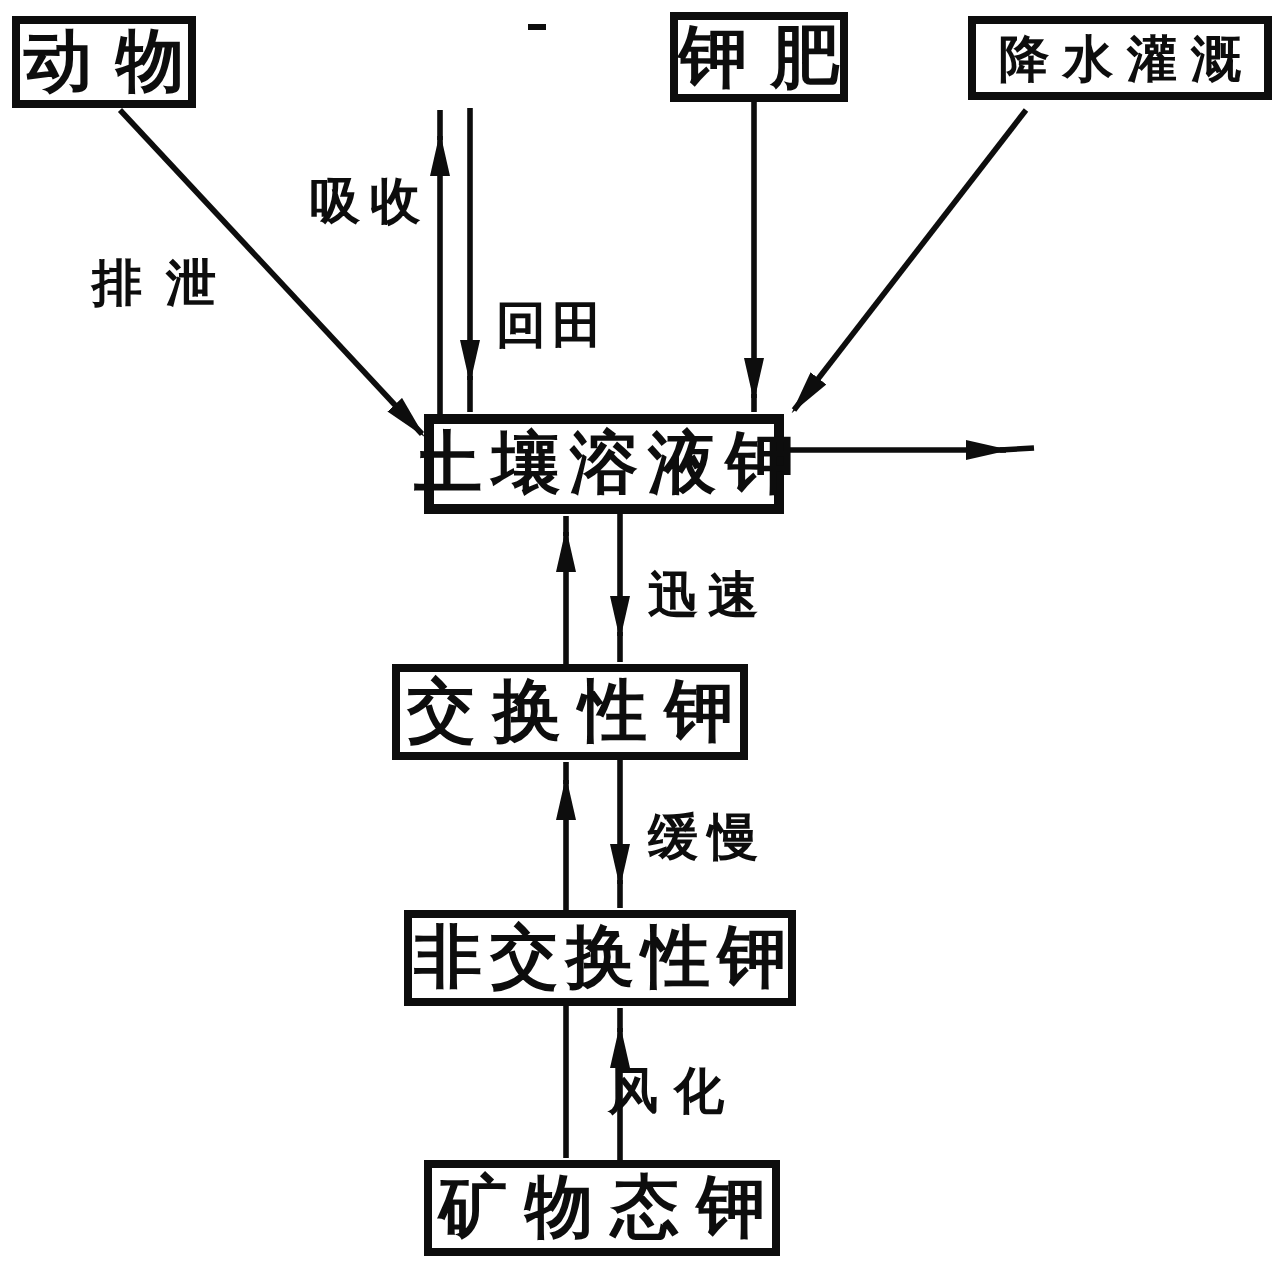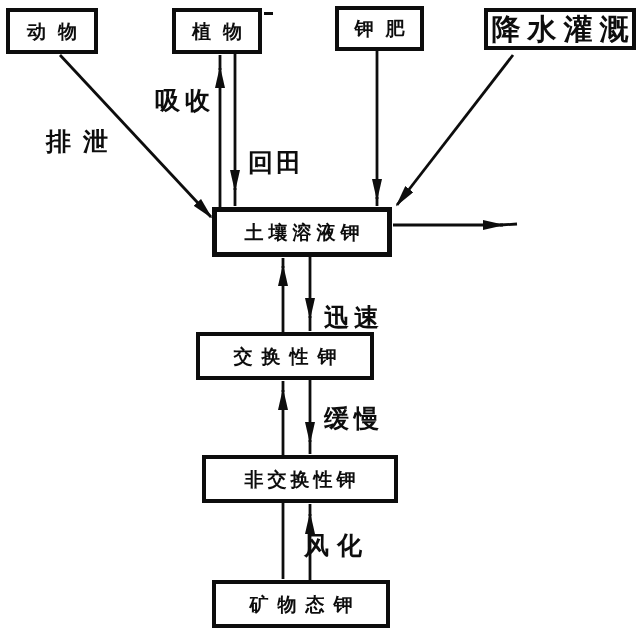--- a/index.html
+++ b/index.html
@@ -16,44 +16,44 @@
   .node {
     position: absolute;
     box-sizing: border-box;
     border: 4px solid #0d0d0d;
     background: #ffffff;
     display: flex;
     align-items: center;
     justify-content: center;
     font-weight: bold;
     white-space: nowrap;
-    font-size: 19px;
+    font-size: 34px;
     line-height: 1;
   }
   .node-animal      { left: 6px;   top: 8px;   width: 92px;  height: 46px; letter-spacing: 12px; text-indent: 12px; }
   .node-plant       { left: 172px; top: 8px;   width: 90px;  height: 46px; letter-spacing: 12px; text-indent: 12px; }
   .node-fertilizer  { left: 335px; top: 6px;   width: 89px;  height: 45px; letter-spacing: 12px; text-indent: 12px; }
-  .node-rain        { left: 484px; top: 8px;   width: 152px; height: 42px; font-size: 29px; letter-spacing: 7px; text-indent: 7px; }
+  .node-rain        { left: 484px; top: 8px;   width: 152px; height: 42px; font-size: 25px; letter-spacing: 7px; text-indent: 7px; }
   .node-soil        { left: 212px; top: 207px; width: 180px; height: 50px; border-width: 5px; letter-spacing: 5px; text-indent: 5px; }
   .node-exch        { left: 196px; top: 332px; width: 178px; height: 48px; letter-spacing: 9px; text-indent: 9px; }
   .node-nonexch     { left: 202px; top: 455px; width: 196px; height: 48px; letter-spacing: 4px; text-indent: 4px; }
   .node-mineral     { left: 212px; top: 580px; width: 178px; height: 48px; letter-spacing: 9px; text-indent: 9px; text-align: center; }
   .edge-label {
     position: absolute;
     font-weight: bold;
     font-size: 25px;
     line-height: 1.1;
     white-space: nowrap;
   }
   .lbl-excretion  { left: 46px;  top: 128px; letter-spacing: 12px; }
   .lbl-absorption { left: 155px; top: 87px;  letter-spacing: 5px; }
   .lbl-secretion  { left: 253px; top: 71px;  letter-spacing: 5px; }
   .lbl-return     { left: 248px; top: 110px; letter-spacing: 3px; margin-top: 39px; }
   .lbl-leaching   { left: 412px; top: 180px; letter-spacing: 17px; }
-  .lbl-rapid      { left: 324px; top: 284px; letter-spacing: 5px; margin-top: 20px; }
+  .lbl-rapid      { left: 324px; top: 284px; letter-spacing: 5px; }
   .lbl-slow       { left: 324px; top: 405px; letter-spacing: 5px; }
   .lbl-weathering { left: 304px; top: 532px; letter-spacing: 8px; }
   .stray-mark {
     position: absolute;
     left: 264px; top: 12px;
     width: 9px; height: 3px;
     background: #0d0d0d;
   }
 </style>
 </head>
@@ -95,21 +95,20 @@
       <path d="M310,380 L310,442" marker-end="url(#arr)"></path>
       <path d="M310,440 L310,454"></path>
 
       <path d="M283,503 L283,579"></path>
       <path d="M310,580 L310,514" marker-end="url(#arr)"></path>
       <path d="M310,516 L310,504"></path>
     </g>
   </svg>
 
   <div class="node node-animal">动物</div>
-  <div class="node node-plant">植物</div>
   <div class="node node-fertilizer">钾肥</div>
   <div class="node node-rain">降水灌溉</div>
   <div class="node node-soil">土壤溶液钾</div>
   <div class="node node-exch">交换性钾</div>
   <div class="node node-nonexch">非交换性钾</div>
   <div class="node node-mineral">矿物态钾</div>
 
   <div class="edge-label lbl-absorption">吸收</div>
   <div class="edge-label lbl-excretion">排泄</div>
   <div class="edge-label lbl-return">回田</div>

